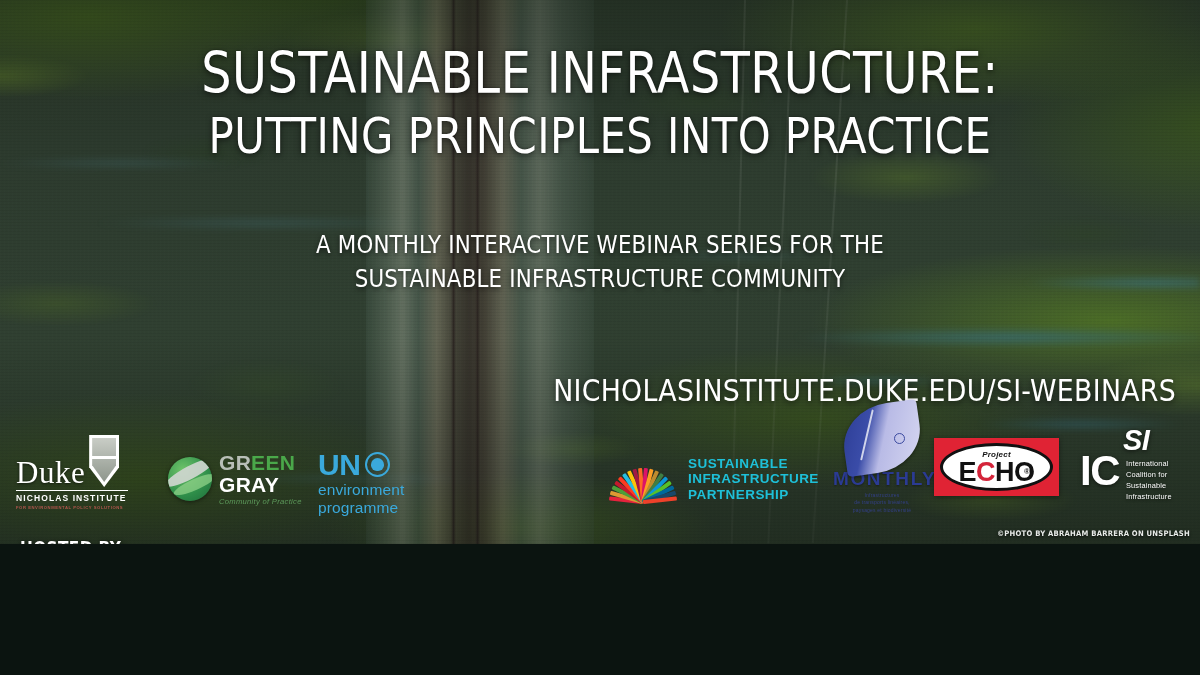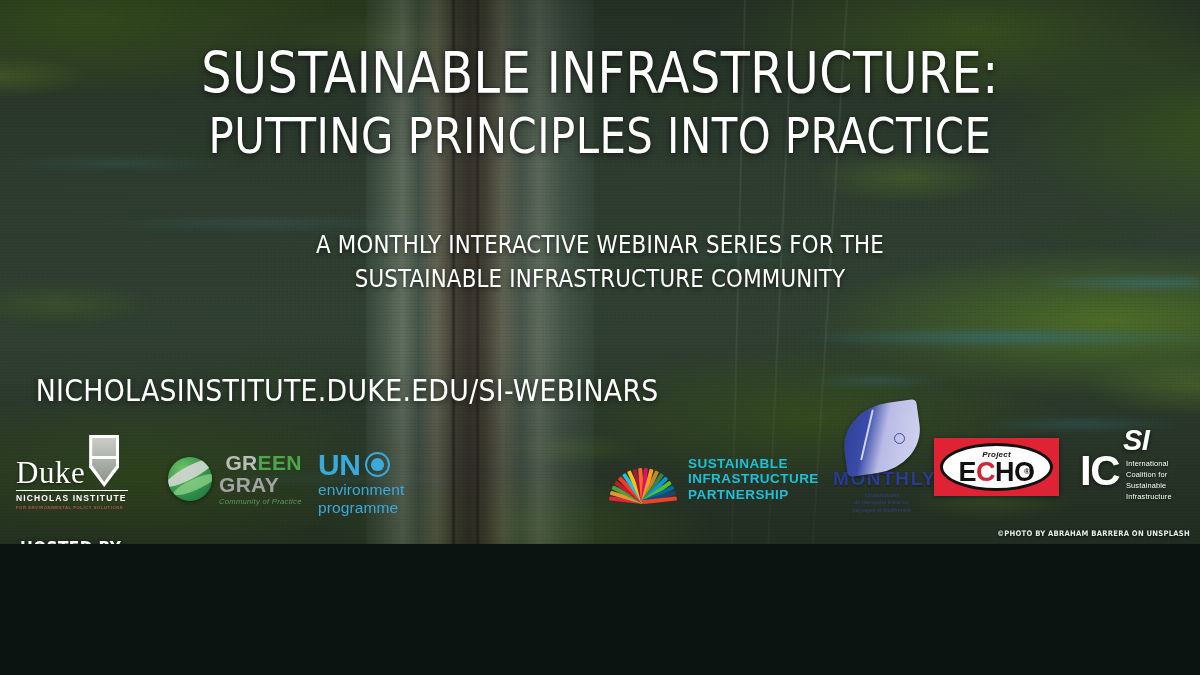--- a/index.html
+++ b/index.html
@@ -129,21 +129,21 @@
   }
 
   .subtitle-block{ position:absolute; top:228px; left:0; right:0; text-align:center; }
   .sub-line{
     color:#fff; font-size:25px; line-height:1.34; font-weight:400; letter-spacing:.2px;
     font-family:"DejaVu Sans Condensed","Liberation Sans", sans-serif;
     text-shadow:0 2px 6px rgba(0,0,0,.6);
     transform:scaleX(.95); transform-origin:center;
   }
 
-  .url-block{ position:absolute; top:372px; left:12px; right:0; text-align:left; }
+  .url-block{ position:absolute; top:372px; left:0; right:0; text-align:right; }
   .url-text{
     color:#fff; font-size:31px; font-weight:400; letter-spacing:.3px;
     font-family:"DejaVu Sans Condensed","Liberation Sans", sans-serif;
     text-shadow:0 2px 6px rgba(0,0,0,.6);
     transform:scaleX(.96); transform-origin:center;
   }
 
   
   .hosted-by{
     position:absolute; left:20px; top:538px;
@@ -201,24 +201,24 @@
   .gg-globe::before{
     content:""; position:absolute; left:-6px; top:9px; width:56px; height:13px;
     background:#cfd6cf; border-radius:50%;
     transform:rotate(-28deg); opacity:.92;
   }
   .gg-globe::after{
     content:""; position:absolute; left:4px; top:22px; width:46px; height:11px;
     background:#8fd188; border-radius:50%; transform:rotate(-24deg); opacity:.75;
   }
   .gg-txt{ line-height:1; }
-  .gg-l1{ font-size:21px; font-weight:700; letter-spacing:.3px;text-align:right; }
+  .gg-l1{ font-size:21px; font-weight:700; letter-spacing:.3px; }
   .gg-l1 .g1{ color:#b9bfb8; }
   .gg-l1 .g2{ color:#4aa84a; }
-  .gg-l2{ font-size:21px; font-weight:700; color:#a3a3a3; letter-spacing:.3px; margin-top:1px; }
+  .gg-l2{ font-size:21px; font-weight:700; color:#ffffff; letter-spacing:.3px; margin-top:1px; }
   .gg-l3{ font-size:7.6px; color:#5d9a5b; letter-spacing:.3px; margin-top:3px; font-style:italic; }
 
   
   .un{ left:318px; bottom:0; }
   .un-top{ display:flex; align-items:center; gap:5px; }
   .un-word{ color:#3aa9dc; font-size:30px; font-weight:700; line-height:.9; letter-spacing:-.5px; }
   .un-emblem{
     width:25px; height:25px; border-radius:50%;
     border:2px solid #3aa9dc; position:relative; flex:none;
     display:flex; align-items:center; justify-content:center;

